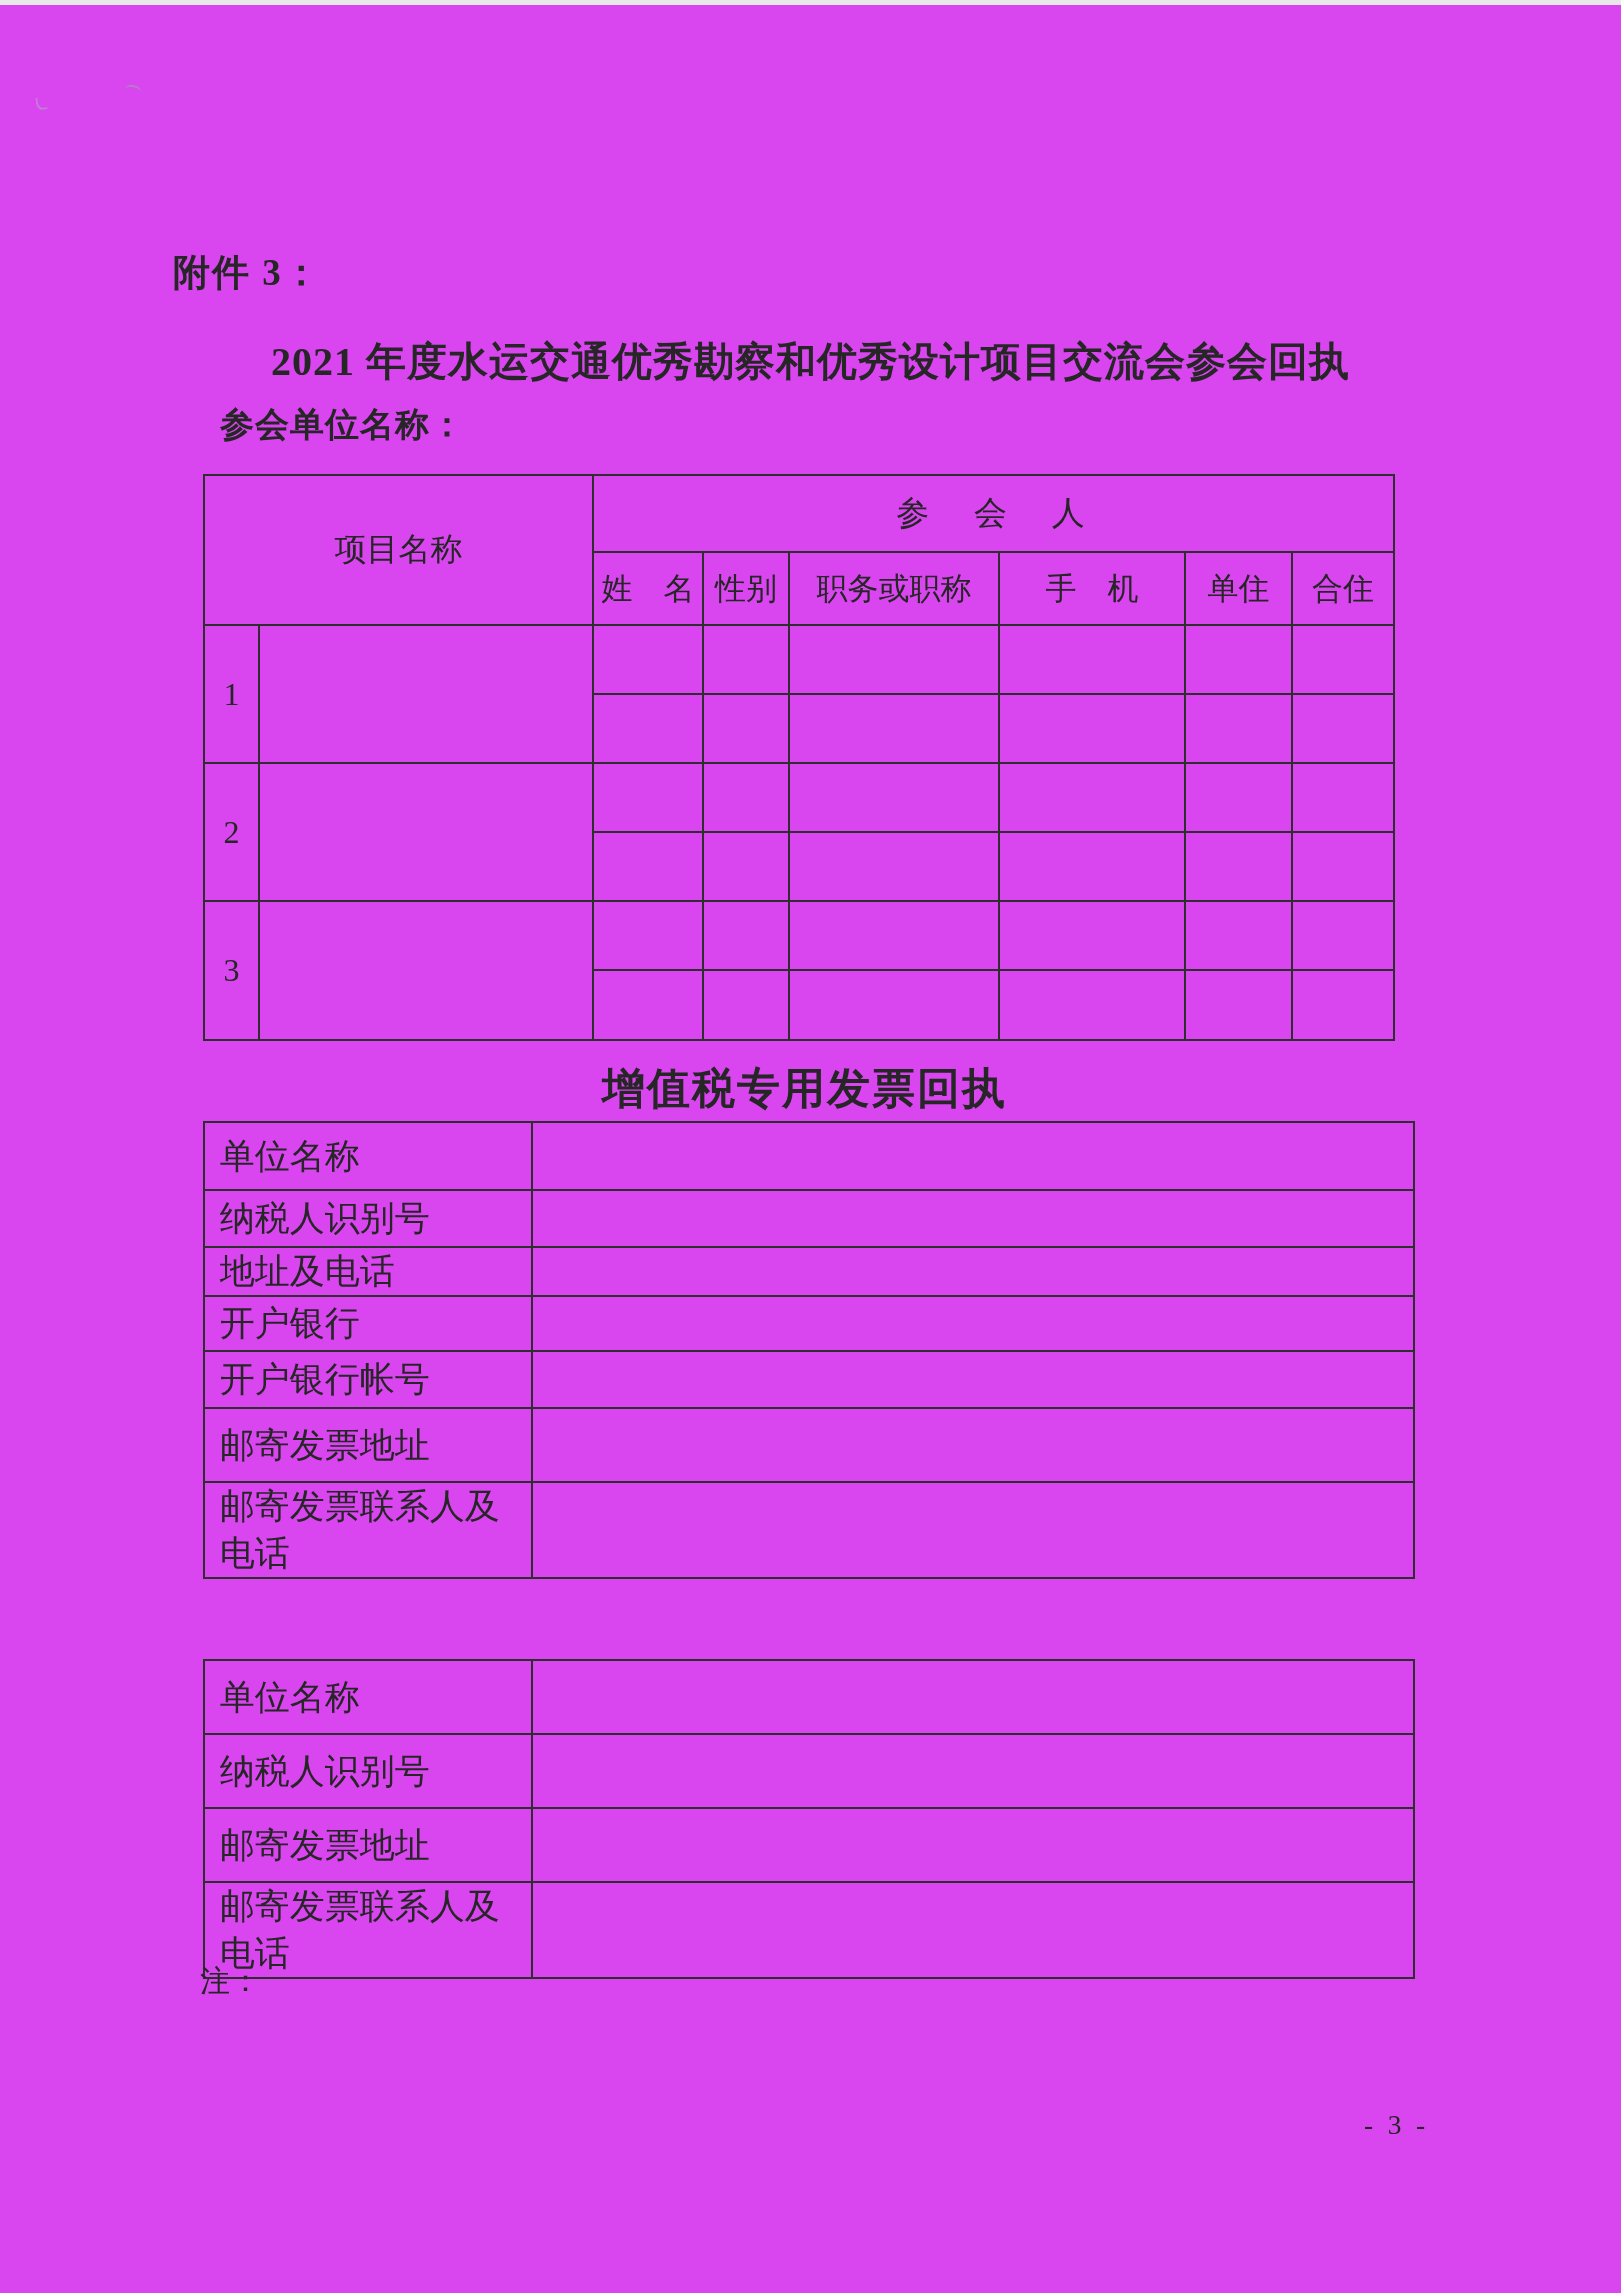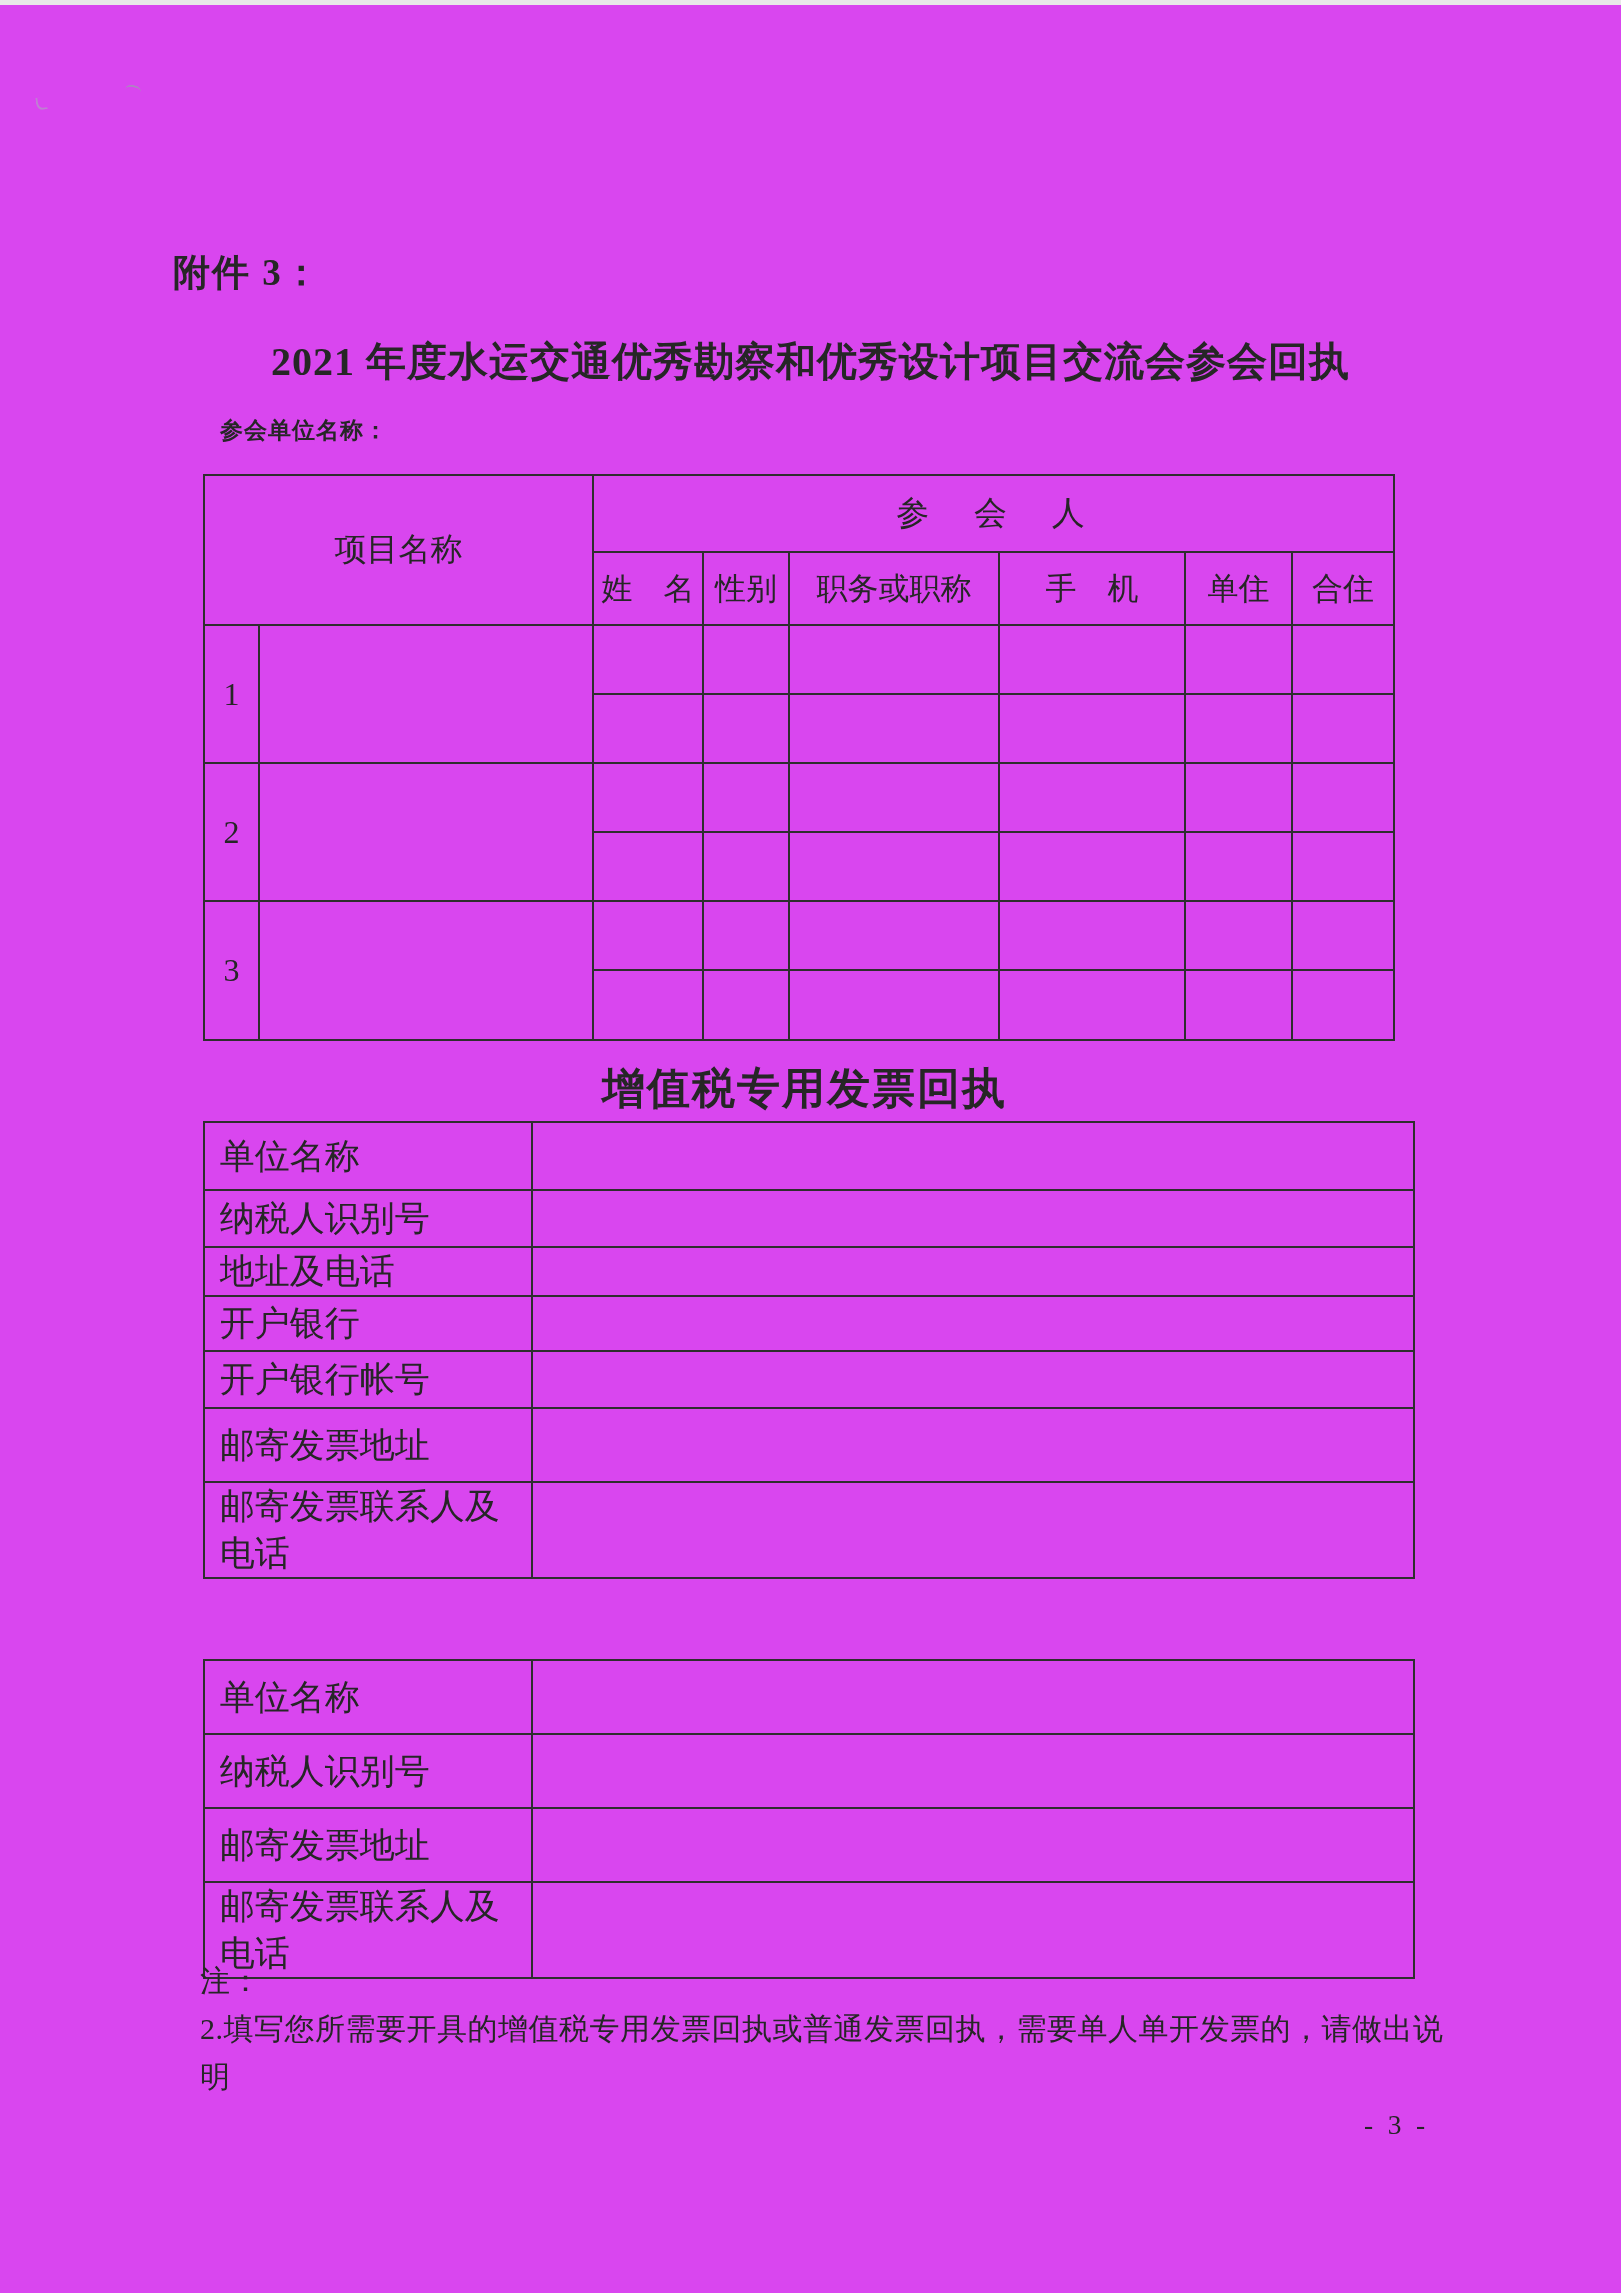--- a/index.html
+++ b/index.html
@@ -34,22 +34,22 @@
   .attachment {
     position:absolute; left:173px; top:243px;
     font-size:37px; font-weight:bold; letter-spacing:2px;
   }
   .doc-title {
     position:absolute; left:0; right:0; top:329px;
     text-align:center;
     font-size:40px; font-weight:bold; letter-spacing:1px;
   }
   .unit-label {
-    position:absolute; left:220px; top:410px;
-    font-size:23px; font-weight:bold; letter-spacing:1px;
+    position:absolute; left:220px; top:397px;
+    font-size:34px; font-weight:bold; letter-spacing:1px;
   }
 
   table { border-collapse:collapse; table-layout:fixed; }
   td { border:2px solid #2e2e2e; padding:0; vertical-align:middle; }
 
   .main-table {
     position:absolute; left:203px; top:469px;
     width:1190px; height:563px;
     font-size:32px;
     border:2.9px solid #2a2a2a;
@@ -251,19 +251,18 @@
     </tr>
     <tr style="height:71px">
       <td class="label">邮寄发票联系人及电话</td>
       <td></td>
     </tr>
   </tbody>
     </table>
 
   <div class="notes">
     <div>注：</div>
-    <div>2.填写您所需要开具的增值税专用发票回执或普通发票回执，需要单人单开发票的，请做出说明</div>
   </div>
 
   <div class="page-number">- 3 -</div>
 
 </div>
 
 
 </body></html>

